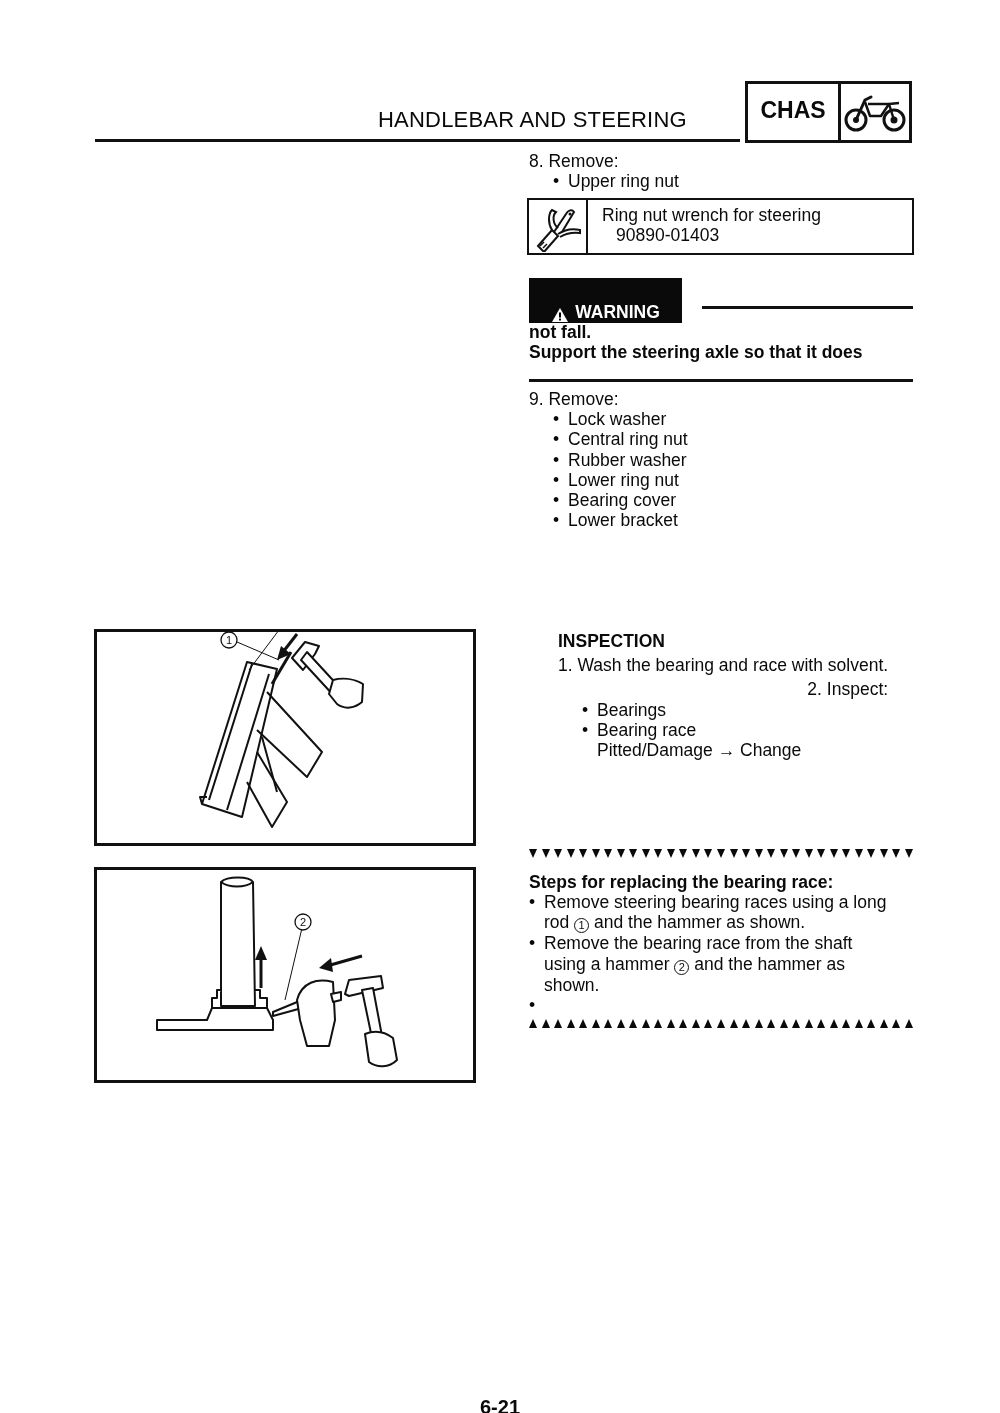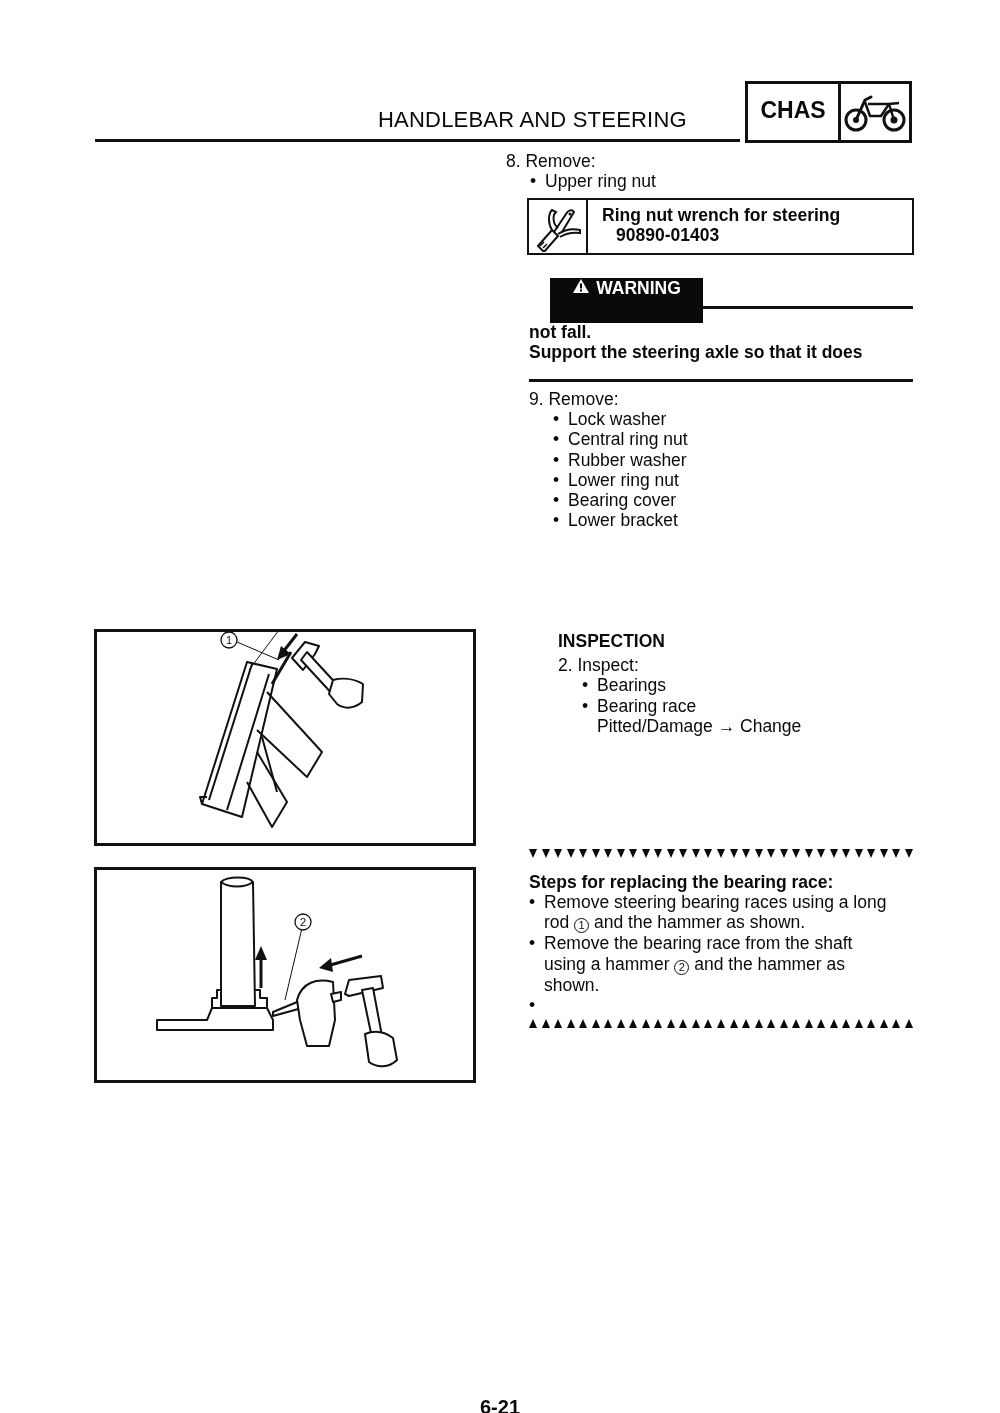--- a/index.html
+++ b/index.html
@@ -26,26 +26,26 @@
 
   .txt { font-size: 17.5px; line-height: 20.2px; }
   .bold { font-weight: bold; }
 
   
   .tool-box {
     left: 527px; top: 198px; width: 387px; height: 57px;
     border: 2.5px solid #111; box-sizing: border-box; display: flex;
   }
   .tool-icon { width: 57px; border-right: 2.5px solid #111; display: flex; align-items: center; justify-content: center; }
-  .tool-text { padding: 5px 0 18px 14px; font-weight: bold; font-size: 17.5px; line-height: 20px; }
+  .tool-text { padding: 5px 0 18px 14px; font-weight: normal; font-size: 17.5px; line-height: 20px; }
 
   
   .warning-badge {
-    left: 550px; top: 278px; width: 153px; height: 45px; background: #0a0a0a; color: #fff;
-    display: flex; align-items: flex-start; justify-content: center; gap: 6px;
+    left: 529px; top: 278px; width: 153px; height: 45px; background: #0a0a0a; color: #fff;
+    display: flex; align-items: flex-end; justify-content: center; gap: 6px;
     font-weight: bold; font-size: 17.5px;
   }
   .warn-rule-top { left: 702px; top: 306px; width: 211px; height: 3px; background: #111; }
   .warn-rule-bottom { left: 529px; top: 379px; width: 384px; height: 3px; background: #111; }
   .bullet-row { display: flex; }
   .bullet-row .dot { width: 15px; flex: none; }
 
   .figure {
     border: 3px solid #111; box-sizing: border-box; background: #fff;
   }
@@ -78,21 +78,21 @@
       <circle cx="51" cy="30" r="10" fill="none" stroke="#111" stroke-width="3"></circle>
       <circle cx="51" cy="30" r="3.5" fill="#111"></circle>
       <path d="M13 30 L22 10 L28 7" fill="none" stroke="#111" stroke-width="3" stroke-linecap="round"></path>
       <path d="M22 12 L27 26 L38 26 L46 14 L56 13" fill="none" stroke="#111" stroke-width="2.5" stroke-linejoin="round"></path>
       <path d="M25 14 L46 14" fill="none" stroke="#111" stroke-width="2.5"></path>
       <path d="M46 14 L51 30" fill="none" stroke="#111" stroke-width="2.5"></path>
     </svg>
   </div>
 </div>
 
-<div class="abs txt" style="left:506px; top:151px;">
+<div class="abs txt" style="left:529px; top:151px;">
   <div><span>8.</span> <span>Remove:</span></div>
   <div class="bullet-row" style="padding-left:24px;">
     <span class="dot">•</span>
       <span>Upper ring nut</span>
   </div>
 </div>
 
 <div class="abs tool-box">
   <div class="tool-icon">
     <svg width="48" height="50" viewBox="0 0 48 50">
@@ -151,20 +151,23 @@
     <div class="bullet-row">
         <span class="dot">•</span>
         <span>Lower bracket</span>
       </div>
   </div>
 </div>
 
 <div class="abs txt" style="left:558px; top:631px;">
   <div class="bold">INSPECTION</div>
   <div style="margin-top:4px;">
+    <span>1.</span> <span>Wash the bearing and race with solvent.</span>
+  </div>
+  <div style="margin-top:4px;text-align:right;">
     <span>2.</span> <span>Inspect:</span>
   </div>
   <div style="padding-left:24px;">
     <div class="bullet-row">
         <span class="dot">•</span>
         <span>Bearings</span>
       </div>
     <div class="bullet-row">
         <span class="dot">•</span>
         <span>Bearing race</span>

